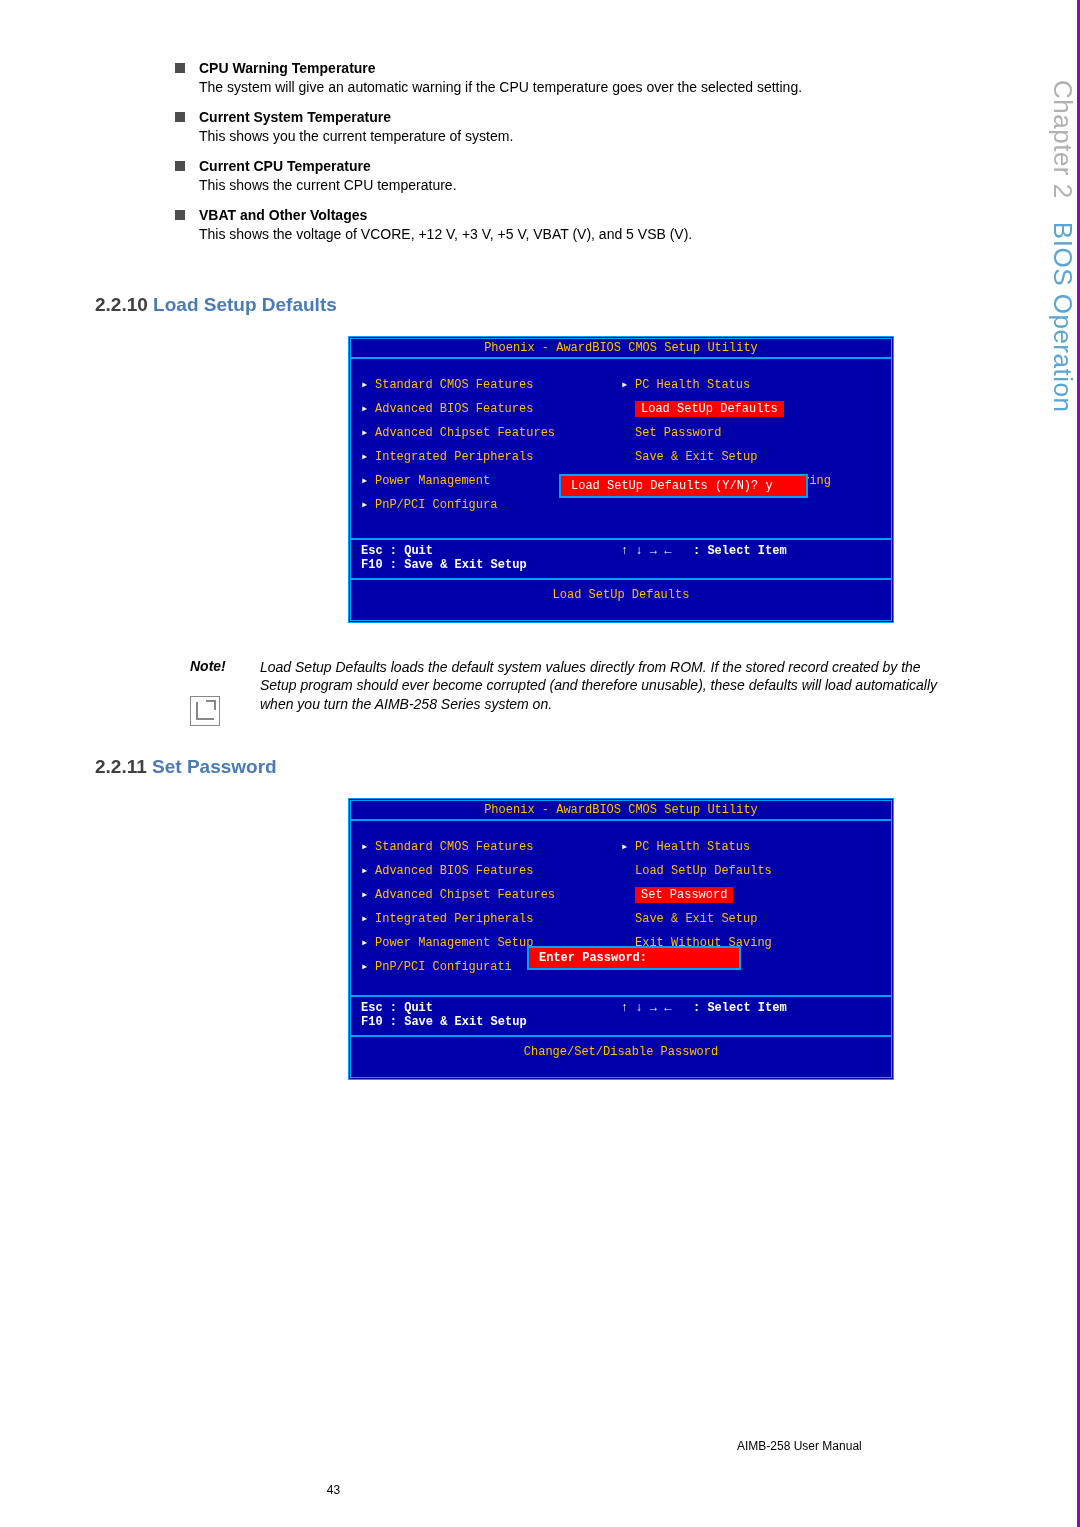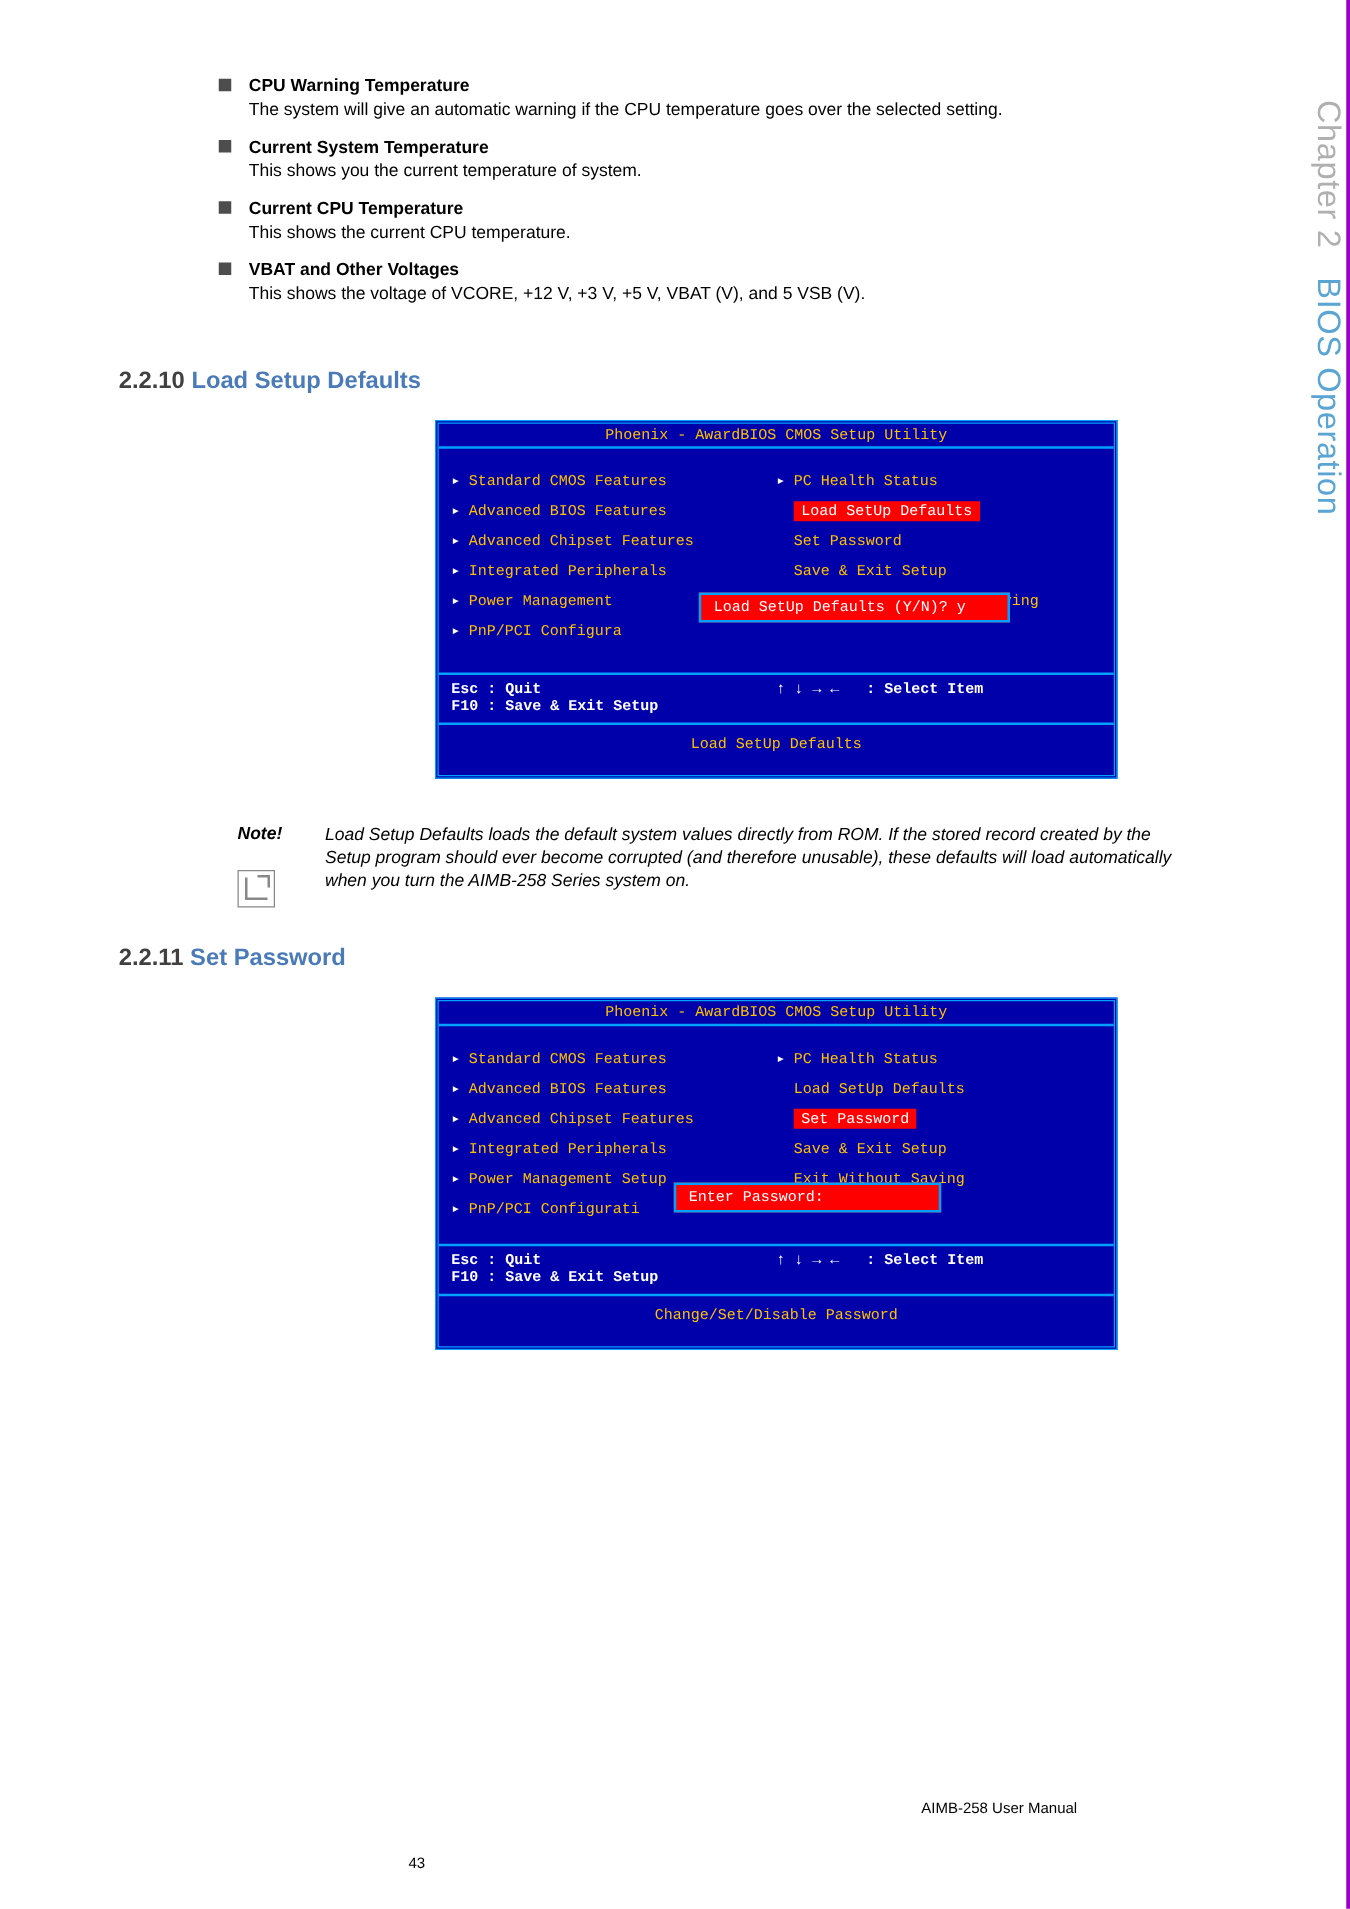--- a/index.html
+++ b/index.html
@@ -326,21 +326,21 @@
             <div class="bios-row">
                 <span class="tri hidden">▸</span>
                 <span class="mi">Save &amp; Exit Setup</span>
               </div>
             <div class="bios-row">
                 <span class="tri hidden">▸</span>
                 <span class="mi">Exit Without Saving</span>
               </div>
           </div>
         </div>
-        <div class="dialog" style="left:188px; top:125px; width:190px;">
+        <div class="dialog" style="left:176px; top:125px; width:190px;font-weight:bold;">
           <span>Enter Password:</span>
         </div>
       </div>
       <div class="bios-help">
         <div class="help-row">
           <div class="help-l">Esc : Quit</div>
           <div class="help-r">↑ ↓ → ←   : Select Item</div>
         </div>
         <div class="help-row">
           <div class="help-l">F10 : Save &amp; Exit Setup</div>

